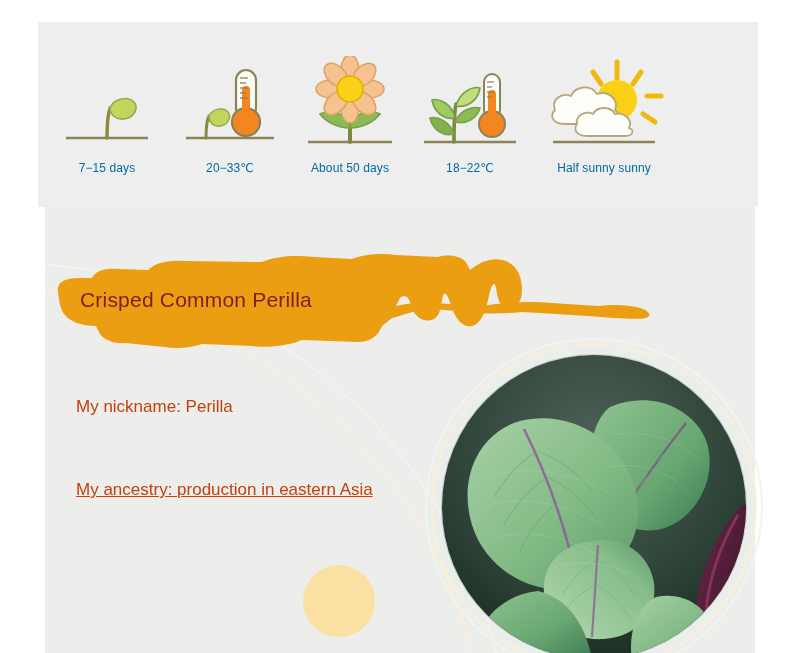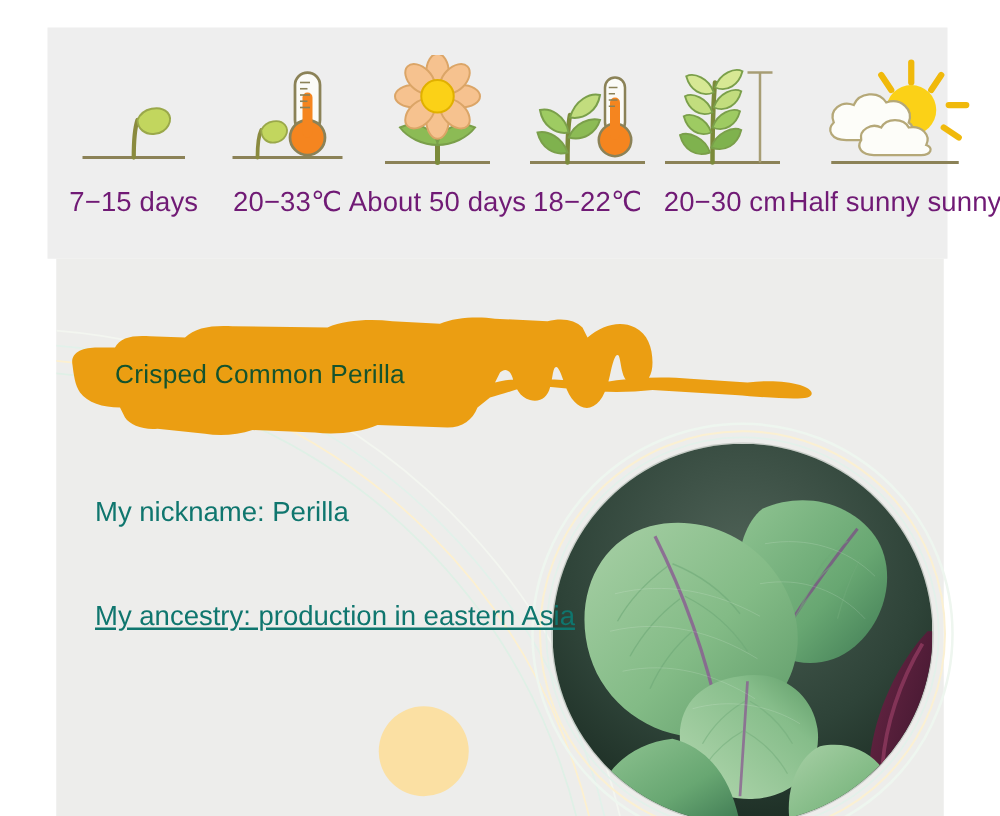--- a/index.html
+++ b/index.html
@@ -28,21 +28,21 @@
     position:absolute;left:38px;top:40px;width:740px;height:135px;
     display:flex;align-items:flex-end;
   }
   .icon-cell{
     flex:0 0 auto;
     display:flex;flex-direction:column;align-items:center;justify-content:flex-end;
   }
   .icon-art{height:96px;display:flex;align-items:flex-end;justify-content:center;}
   .icon-label{
     margin-top:9px;
-    font-size:22px;color:#701a75;white-space:nowrap;letter-spacing:.1px;
+    font-size:12px;color:#0369a1;white-space:nowrap;letter-spacing:.1px;
   }
 
   
   .c0{width:138px}.c1{width:108px}.c2{width:132px}
   .c3{width:108px}.c4{width:112px}.c5{width:160px}
 
   .yellow-dot{
     position:absolute;left:303px;top:565px;width:72px;height:72px;
     border-radius:50%;background:#fbe0a3;
   }
@@ -52,26 +52,26 @@
   }
   .photo-circle{
     position:absolute;left:18px;top:18px;width:304px;height:304px;
     border-radius:50%;overflow:hidden;
     box-shadow:0 0 0 1px rgba(120,130,120,.35);
   }
 
   
   .brush-wrap{position:absolute;left:52px;top:248px;width:620px;height:112px;}
   .brush-title{
-    position:absolute;left:40px;top:40px;
-    font-size:21px;color:#14532d;white-space:nowrap;letter-spacing:.2px;
-  }
-
-  
-  .txt{position:absolute;font-size:22px;color:#0f766e;white-space:nowrap;}
+    position:absolute;left:28px;top:40px;
+    font-size:21px;color:#7f1d1d;white-space:nowrap;letter-spacing:.2px;
+  }
+
+  
+  .txt{position:absolute;font-size:17px;color:#c2410c;white-space:nowrap;}
   .txt-nick{left:76px;top:397px;}
   .txt-anc{left:76px;top:480px;text-decoration:underline;}
 </style>
 </head>
 <body>
 
 <div id="stage">
 
   <div class="panel-top"></div>
 
@@ -300,43 +300,20 @@
             <line x1="67" y1="26" x2="74" y2="26"></line>
             <line x1="67" y1="31" x2="72" y2="31"></line>
             <line x1="67" y1="36" x2="74" y2="36"></line>
             <line x1="67" y1="41" x2="72" y2="41"></line>
           </g>
         </svg>
       </div>
       <div class="icon-label">18−22℃</div>
     </div>
 
-    <div class="icon-cell c4">
-      <div class="icon-art">
-        <svg width="104" height="96" viewBox="0 0 104 96">
-          <line x1="4" y1="86" x2="96" y2="86" stroke="#8b8257" stroke-width="2.4"></line>
-
-          <line x1="80" y1="14" x2="80" y2="86" stroke="#a79d74" stroke-width="2"></line>
-          <line x1="70" y1="14" x2="90" y2="14" stroke="#a79d74" stroke-width="2"></line>
-
-          <path d="M42 86 C42 66 42 44 44 22" stroke="#7b8a3a" stroke-width="3.6" fill="none" stroke-linecap="round"></path>
-          <g stroke="#7a9f4a" stroke-width="1.5">
-            <path d="M44 26 C48 14 60 10 66 13 C63 24 54 30 44 26 Z" fill="#d7e894"></path>
-            <path d="M43 30 C39 18 27 14 21 17 C24 28 33 34 43 30 Z" fill="#d7e894"></path>
-            <path d="M43 42 C47 30 59 26 65 29 C62 40 53 46 43 42 Z" fill="#c2dd7e"></path>
-            <path d="M42 46 C38 34 26 30 20 33 C23 44 32 50 42 46 Z" fill="#c2dd7e"></path>
-            <path d="M42 58 C46 46 58 42 64 45 C61 56 52 62 42 58 Z" fill="#9ecb62"></path>
-            <path d="M41 62 C37 50 25 46 19 49 C22 60 31 66 41 62 Z" fill="#9ecb62"></path>
-            <path d="M41 74 C45 62 58 57 65 60 C62 72 52 78 41 74 Z" fill="#7fb24e"></path>
-            <path d="M40 78 C36 66 23 61 16 64 C19 76 29 82 40 78 Z" fill="#7fb24e"></path>
-          </g>
-        </svg>
-      </div>
-      <div class="icon-label">20−30 cm</div>
-    </div>
 
     <div class="icon-cell c5">
       <div class="icon-art">
         <svg width="150" height="96" viewBox="0 0 150 96">
           <line x1="24" y1="86" x2="126" y2="86" stroke="#8b8257" stroke-width="2.4"></line>
           <g stroke="#f0b90b" stroke-width="5" stroke-linecap="round">
             <line x1="88" y1="6" x2="88" y2="22"></line>
             <line x1="64" y1="16" x2="72" y2="28"></line>
             <line x1="112" y1="16" x2="104" y2="28"></line>
             <line x1="118" y1="40" x2="132" y2="40"></line>

